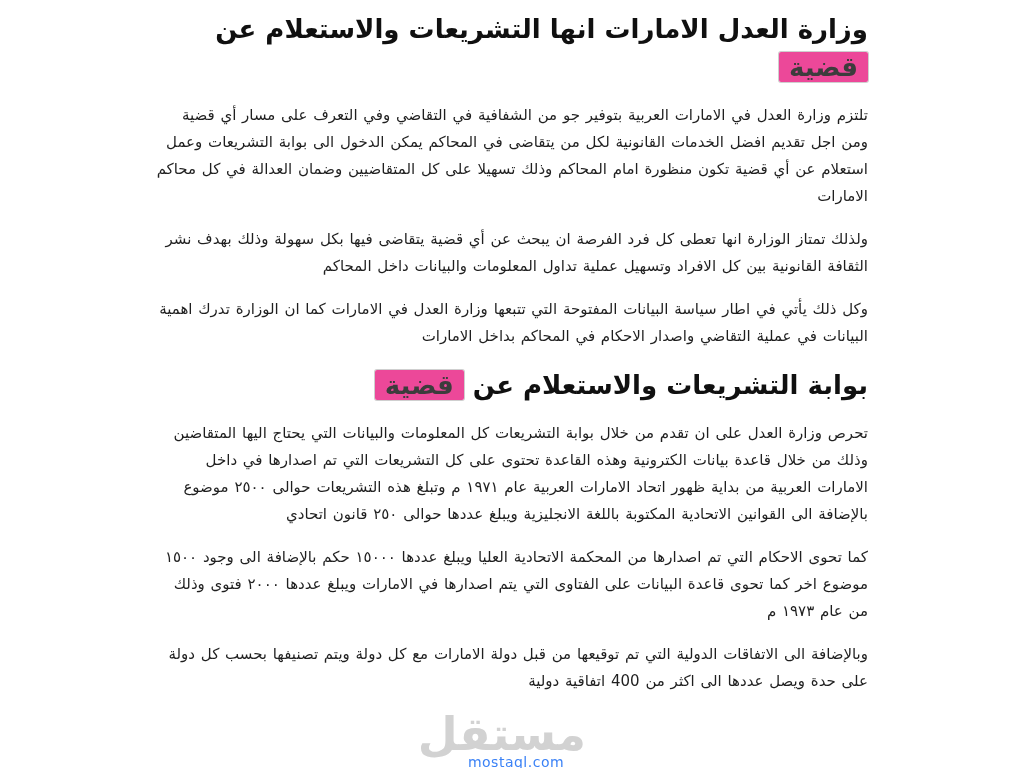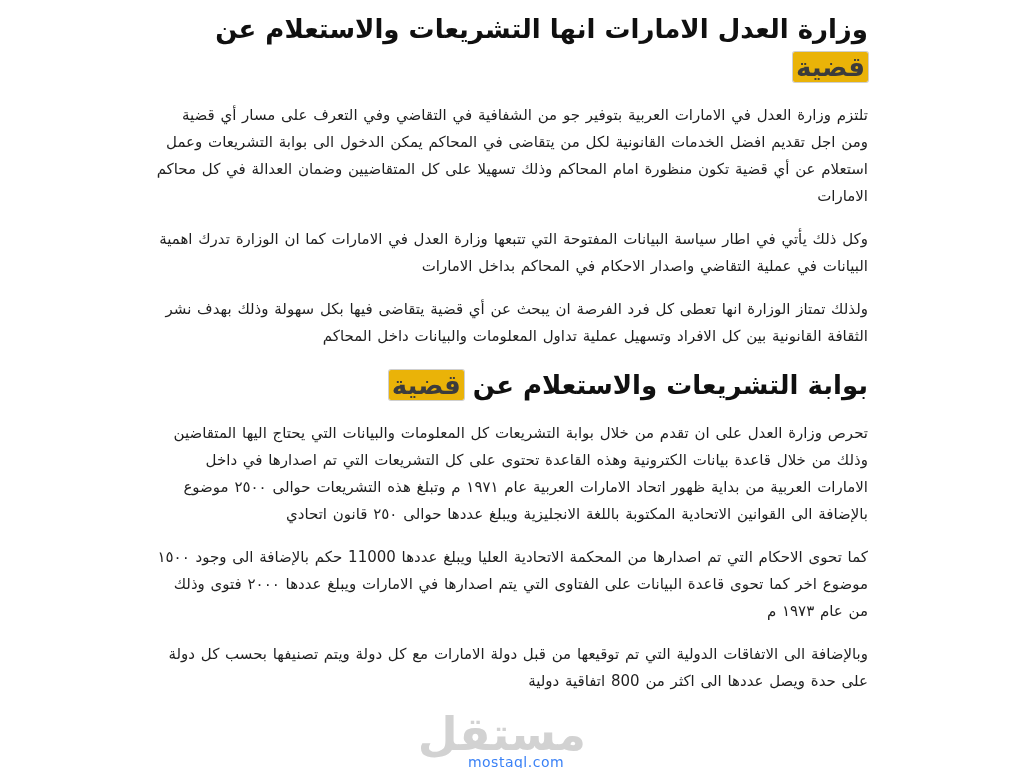--- a/index.html
+++ b/index.html
@@ -42,24 +42,24 @@
 
   p.para {
     font-size: 15px;
     line-height: 27px;
     margin: 16px 0 0 0;
     word-spacing: 1px;
   }
 
   
   .hl {
-    background: #eab308;
+    background: #ec4899;
     box-shadow: 0 0 0 1px #cfcfcf;
     border-radius: 2px;
-    padding: 0 3px;
+    padding: 0 10px;
     color: #3c3c3c;
   }
 
   .watermark {
     position: absolute;
     z-index: 0;
     left: 446px;
     top: 690px;
     width: 140px;
     text-align: center;
@@ -88,25 +88,25 @@
   <div class="wm-logo">مستقل</div>
   <div class="wm-site">mostaql.com</div>
 </div>
 
 <div class="page">
 
   <h1 class="doc-title"><span>وزارة العدل الامارات انها التشريعات والاستعلام عن</span> <span class="hl">قضية</span></h1>
 
   <p class="para">تلتزم وزارة العدل في الامارات العربية بتوفير جو من الشفافية في التقاضي وفي التعرف على مسار أي قضية ومن اجل تقديم افضل الخدمات القانونية لكل من يتقاضى في المحاكم يمكن الدخول الى بوابة التشريعات وعمل استعلام عن أي قضية تكون منظورة امام المحاكم وذلك تسهيلا على كل المتقاضيين وضمان العدالة في كل محاكم الامارات</p>
 
+  <p class="para">ولذلك تمتاز الوزارة انها تعطى كل فرد الفرصة ان يبحث عن أي قضية يتقاضى فيها بكل سهولة وذلك بهدف نشر الثقافة القانونية بين كل الافراد وتسهيل عملية تداول المعلومات والبيانات داخل المحاكم</p>
+
   <p class="para">وكل ذلك يأتي في اطار سياسة البيانات المفتوحة التي تتبعها وزارة العدل في الامارات كما ان الوزارة تدرك اهمية البيانات في عملية التقاضي واصدار الاحكام في المحاكم بداخل الامارات</p>
-
-  <p class="para">ولذلك تمتاز الوزارة انها تعطى كل فرد الفرصة ان يبحث عن أي قضية يتقاضى فيها بكل سهولة وذلك بهدف نشر الثقافة القانونية بين كل الافراد وتسهيل عملية تداول المعلومات والبيانات داخل المحاكم</p>
 
   <h2 class="section-title"><span>بوابة التشريعات والاستعلام عن</span> <span class="hl">قضية</span></h2>
 
   <p class="para">تحرص وزارة العدل على ان تقدم من خلال بوابة التشريعات كل المعلومات والبيانات التي يحتاج اليها المتقاضين وذلك من خلال قاعدة بيانات الكترونية وهذه القاعدة تحتوى على كل التشريعات التي تم اصدارها في داخل الامارات العربية من بداية ظهور اتحاد الامارات العربية عام ١٩٧١ م وتبلغ هذه التشريعات حوالى ٢٥٠٠ موضوع بالإضافة الى القوانين الاتحادية المكتوبة باللغة الانجليزية ويبلغ عددها حوالى ٢٥٠ قانون اتحادي</p>
 
-  <p class="para">كما تحوى الاحكام التي تم اصدارها من المحكمة الاتحادية العليا ويبلغ عددها 11000 حكم بالإضافة الى وجود ١٥٠٠ موضوع اخر كما تحوى قاعدة البيانات على الفتاوى التي يتم اصدارها في الامارات ويبلغ عددها ٢٠٠٠ فتوى وذلك من عام ١٩٧٣ م</p>
+  <p class="para">كما تحوى الاحكام التي تم اصدارها من المحكمة الاتحادية العليا ويبلغ عددها ١٥٠٠٠ حكم بالإضافة الى وجود ١٥٠٠ موضوع اخر كما تحوى قاعدة البيانات على الفتاوى التي يتم اصدارها في الامارات ويبلغ عددها ٢٠٠٠ فتوى وذلك من عام ١٩٧٣ م</p>
 
-  <p class="para">وبالإضافة الى الاتفاقات الدولية التي تم توقيعها من قبل دولة الامارات مع كل دولة ويتم تصنيفها بحسب كل دولة على حدة ويصل عددها الى اكثر من 800 اتفاقية دولية</p>
+  <p class="para">وبالإضافة الى الاتفاقات الدولية التي تم توقيعها من قبل دولة الامارات مع كل دولة ويتم تصنيفها بحسب كل دولة على حدة ويصل عددها الى اكثر من 400 اتفاقية دولية</p>
 
 </div>
 
 </body></html>

